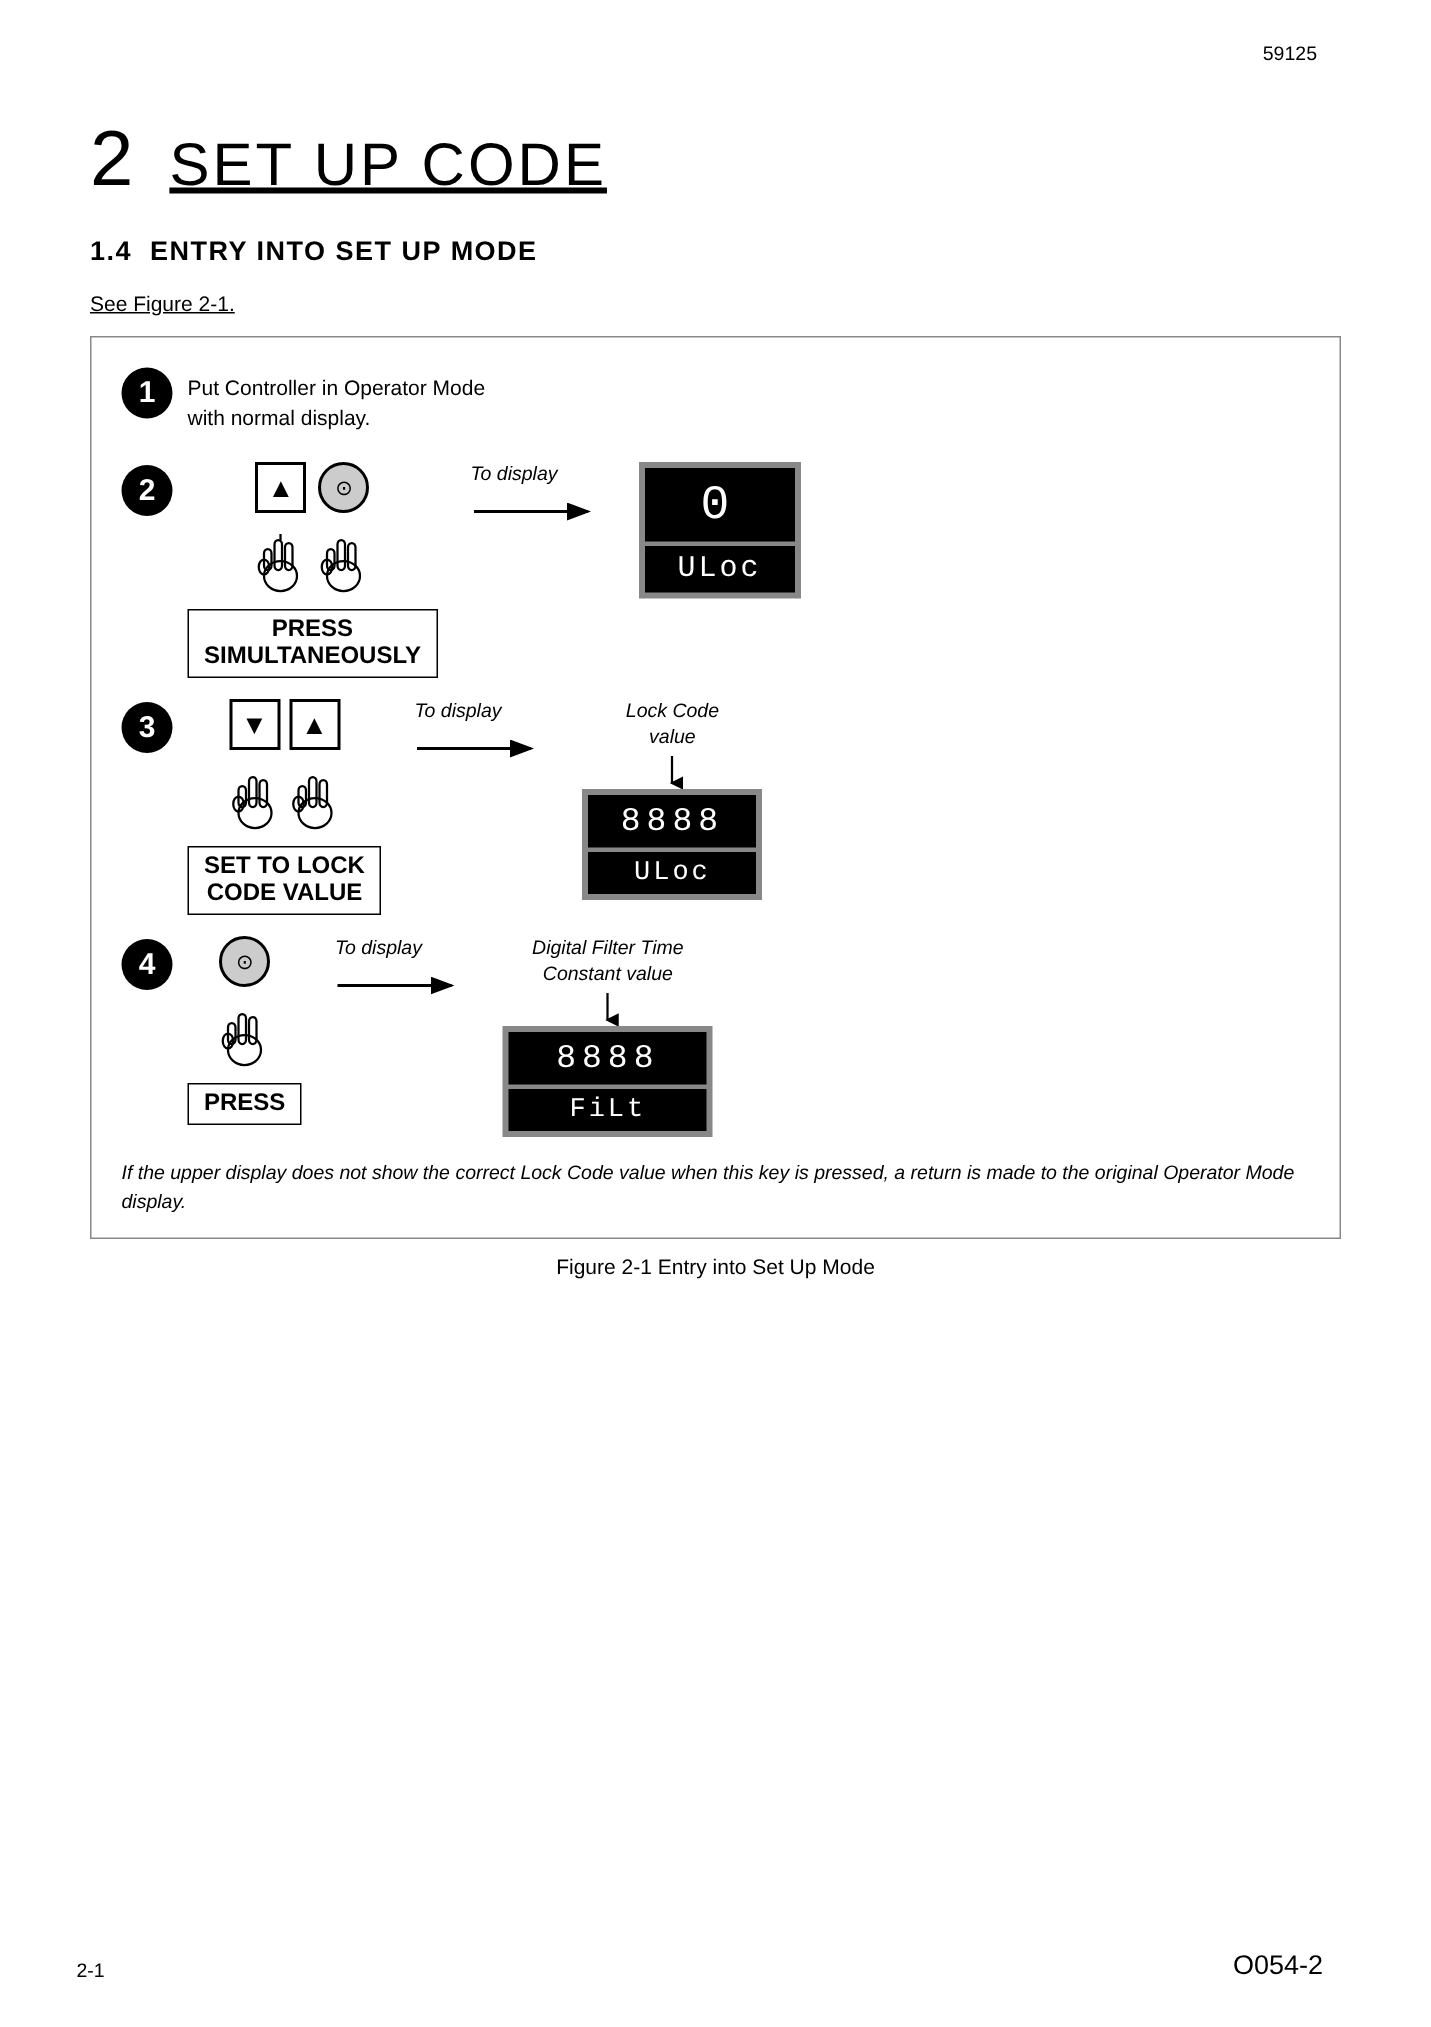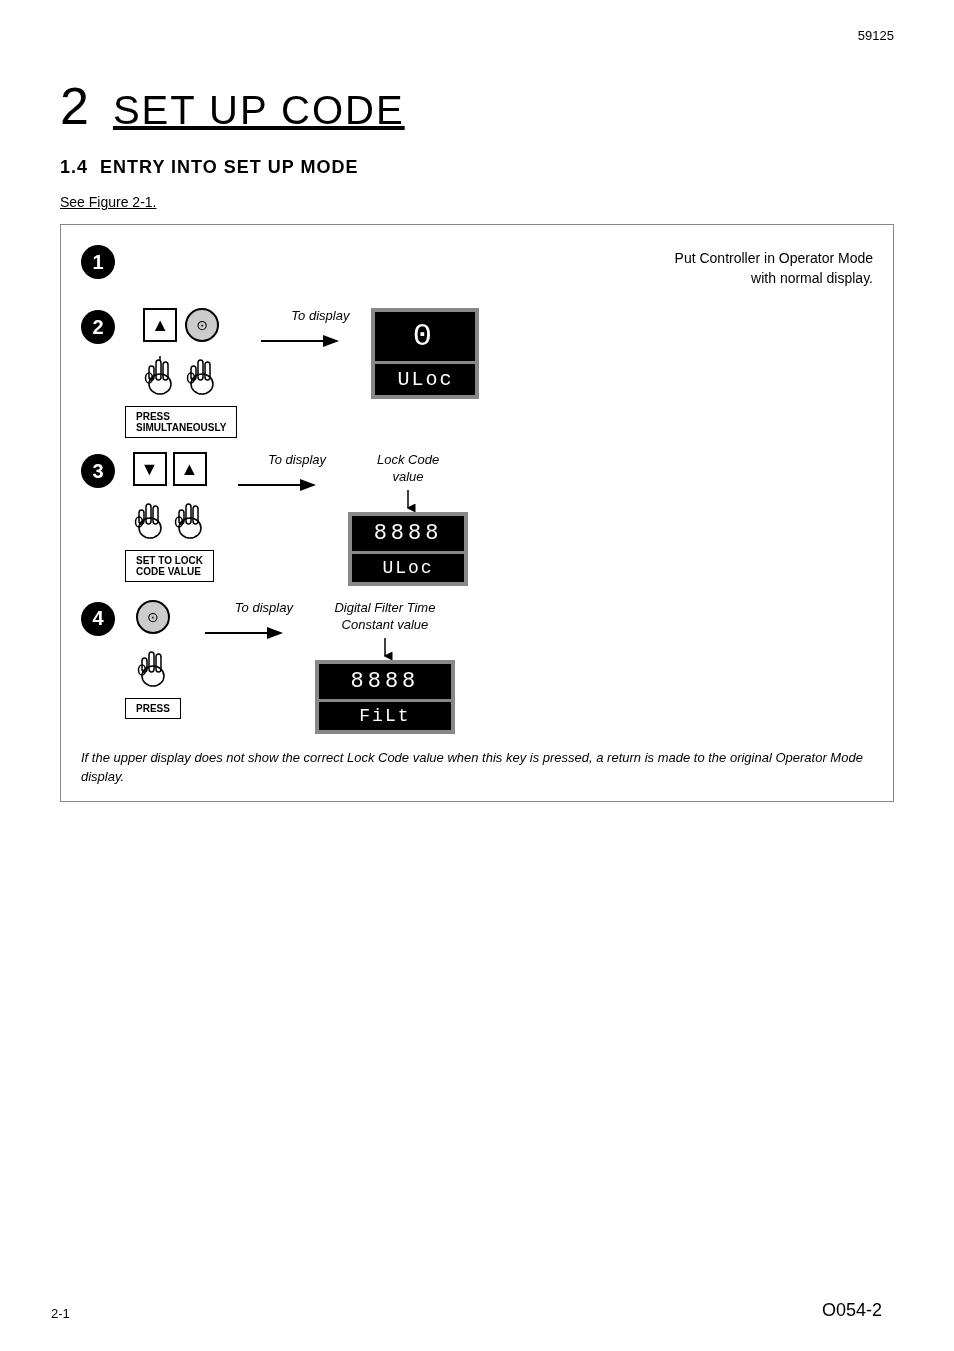--- a/index.html
+++ b/index.html
@@ -13,21 +13,21 @@
     }
     .page {
       width: 954px;
       min-height: 1351px;
       padding: 40px 60px;
       position: relative;
     }
     .page-number-top {
       position: absolute;
       top: 28px;
-      right: 60px;
+      right: 76px;
       font-size: 13px;
     }
     .chapter-heading {
       margin-top: 40px;
       margin-bottom: 24px;
       display: flex;
       align-items: baseline;
       gap: 24px;
     }
     .chapter-number {
@@ -70,21 +70,20 @@
       justify-content: center;
       font-size: 20px;
       font-weight: bold;
       flex-shrink: 0;
       margin-top: 2px;
     }
     .step-text {
       font-size: 14px;
       line-height: 1.4;
       margin-bottom: 6px;
-      text-align: right;
     }
     .arrow-label {
       font-style: italic;
       font-size: 13px;
       margin-bottom: 4px;
       white-space: nowrap;
     }
     .display-wrapper {
       background: #888;
       padding: 4px;
@@ -110,22 +109,22 @@
       letter-spacing: 2px;
       padding: 4px 10px;
       display: block;
       text-align: center;
       min-width: 90px;
     }
     
     .label-box {
       border: 1.5px solid #000;
       padding: 4px 10px;
-      text-align: left;
-      font-size: 10px;
+      text-align: center;
+      font-size: 16px;
       font-weight: bold;
       margin-top: 6px;
       display: inline-block;
     }
     .label-box-italic {
       font-style: italic;
       font-size: 13px;
       font-weight: normal;
       text-align: center;
       line-height: 1.3;
@@ -160,21 +159,21 @@
     }
     .display-right-col {
       display: flex;
       flex-direction: column;
       align-items: center;
       gap: 4px;
     }
     .arrow-col {
       display: flex;
       flex-direction: column;
-      align-items: flex-end;
+      align-items: flex-start;
       justify-content: center;
       margin: 0 8px;
     }
     .step-outer {
       display: flex;
       align-items: flex-start;
       gap: 10px;
       margin-bottom: 14px;
     }
     .step-body {
@@ -404,16 +403,17 @@
     </div>
 
     <div class="note-italic">If the upper display does not
 show the correct Lock Code
 value when this key is pressed,
 a return is made to the original
 Operator Mode display.</div>
 
   </div>
 
+  <div class="figure-caption">Figure 2-1      Entry into Set Up Mode</div>
 
   <div class="footer-left">2-1</div>
   <div class="footer-right">O054-2</div>
 </div>
 
 </body></html>

